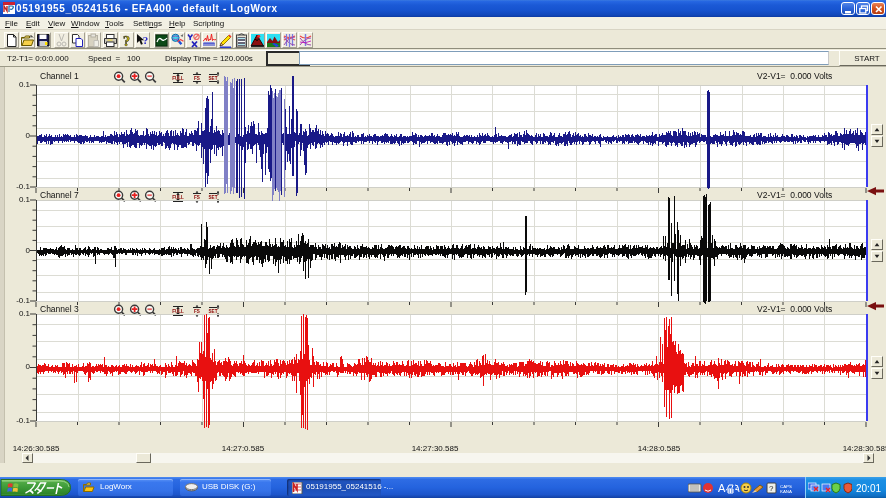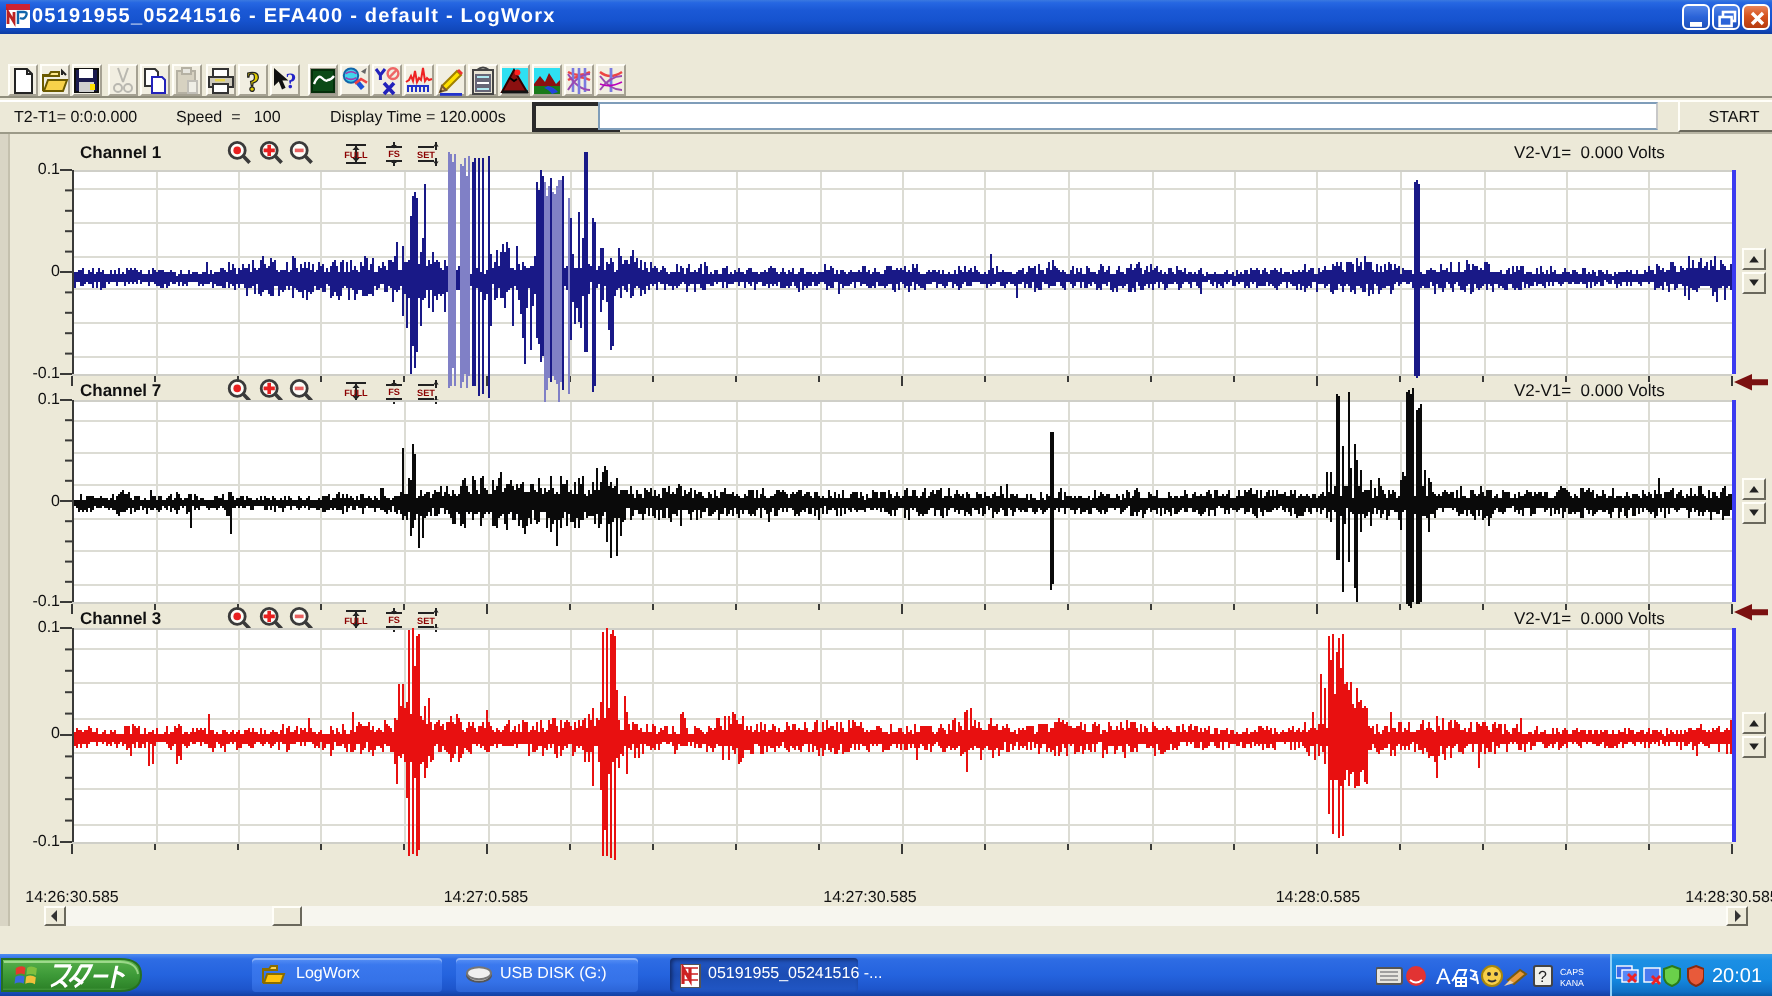--- a/index.html
+++ b/index.html
@@ -28,21 +28,21 @@
 
 #ctrl { left:0; top:50px; width:886px; height:17px; background:#ece9d8; border-bottom:1px solid #9c9a88; box-shadow:inset 0 1px 0 #fff; }
 #ctrl .t { position:absolute; top:4px; font-size:8px; color:#111; }
 #mark { position:absolute; left:266px; top:1px; width:31px; height:15px; background:#ece9d8; border:2px solid #2a2a2a; font-size:8px; text-align:right; line-height:11px; color:#111;padding-left:40px; }
 #field { position:absolute; left:299px; top:1px; width:530px; height:14px; background:#fff; border:1px solid #7f9db9; border-right-color:#c8c8c8;}
 #start { position:absolute; left:839px; top:0px; width:56px; height:16px; background:#ece9d8;
  border:1px solid; border-color:#fffef8 #6a685c #6a685c #fffef8; box-shadow:1px 1px 0 #b8b5a4; font-size:8px; text-align:center; line-height:15px; color:#111;}
 
 
 .plot { position:absolute; left:36px; width:831px; background:#fff; }
-.chlbl { position:absolute; font-size:8.5px; font-weight:bold; color:#111; }
+.chlbl { position:absolute; font-size:8.5px; font-weight:normal; color:#111; }
 .v2lbl { position:absolute; font-size:8.5px; font-weight:normal; color:#111; }
 .ico { position:absolute; }
 .ylab { position:absolute; font-size:8px; color:#111; text-align:right; width:20px; }
 .tlab { position:absolute; top:444px; font-size:8px; color:#111; width:62px; text-align:center; }
 .spbtn { position:absolute; width:12px; height:11px; background:#ece9d8; border:1px solid; border-color:#fffef8 #6a685c #6a685c #fffef8; }
 .spbtn svg { position:absolute; left:0; top:0; }
 
 
 #sbar { left:22px; top:453px; width:852px; height:10px; background:#f7f6ef; }
 .sarr { position:absolute; top:0; width:11px; height:10px; background:#ece9d8; border:1px solid; border-color:#fffef8 #6a685c #6a685c #fffef8; }
@@ -51,21 +51,21 @@
 
 
 #status { left:0; top:463px; width:886px; height:14px; background:#ece9d8; border-top:1px solid #fff; font-size:8px; color:#111; }
 .pane { position:absolute; top:1px; height:12px; border:1px solid; border-color:#b0ad9c #fffef8 #fffef8 #b0ad9c; }
 
 
 #task { left:0; top:477px; width:886px; height:21px;
  background:linear-gradient(180deg,#4f8df2 0%,#2e6ce4 12%,#2463de 50%,#1d55cb 84%,#1340a2 100%); }
 .tkb { position:absolute; top:2px; height:17px; border-radius:2px;
  background:linear-gradient(180deg,#5a92f5 0%,#3a78ee 20%,#3572e8 70%,#2c64d6 100%);
- box-shadow:inset 0 1px 0 rgba(255,255,255,.35); color:#fff; font-size:8px;margin-left:48px; }
+ box-shadow:inset 0 1px 0 rgba(255,255,255,.35); color:#fff; font-size:8px; }
 .tkb .lab { position:absolute; left:22px; top:3px; white-space:nowrap; overflow:hidden; }
 </style></head><body>
 <div id="scr">
 
 <div id="title" class="abs">
  <svg class="appico" width="12" height="12">
         <rect x="0" y="0" width="12" height="12" fill="#fff"></rect>
         <rect x="0" y="0" width="12" height="3" fill="#c23" ,=""></rect>
         <path d="M1 10V4l3 5V4" stroke="#b22" stroke-width="1.4" fill="none"></path>
         <path d="M6 10V4h3q2 0 1 2t-3 1" stroke="#16a" stroke-width="1.2" fill="none"></path>
@@ -82,20 +82,30 @@
           <rect x="2.8" y="5.5" width="6" height="4.5" fill="#2a63d8" stroke="#fff" stroke-width="1.3"></rect>
         </svg>
       </div>
  <div class="wbtn close" style="left:871px">
         <svg width="14" height="13">
           <path d="M4 3.5l5.5 5.5M9.5 3.5L4 9" stroke="#fff" stroke-width="1.7"></path>
         </svg>
       </div>
 </div>
 
+<div id="menu" class="abs">
+ <span style="left:5px"><u>F</u>ile</span>
+ <span style="left:26px"><u>E</u>dit</span>
+ <span style="left:48px"><u>V</u>iew</span>
+ <span style="left:71px"><u>W</u>indow</span>
+ <span style="left:105px"><u>T</u>ools</span>
+ <span style="left:133px">Setti<u>n</u>gs</span>
+ <span style="left:169px"><u>H</u>elp</span>
+ <span style="left:193px">Scripting</span>
+</div>
 
 <div id="tbar" class="abs">
       <div class="tbb" style="left:4px">
         <svg width="15" height="15" viewBox="0 0 15 15">
           <path d="M3.5 1.5h6l2.5 2.5v9.5h-8.5z" fill="#fff" stroke="#222"></path>
           <path d="M9.5 1.5v2.5h2.5" fill="none" stroke="#222"></path>
         </svg>
       </div>
       <div class="tbb" style="left:20px">
         <svg width="15" height="15" viewBox="0 0 15 15">

